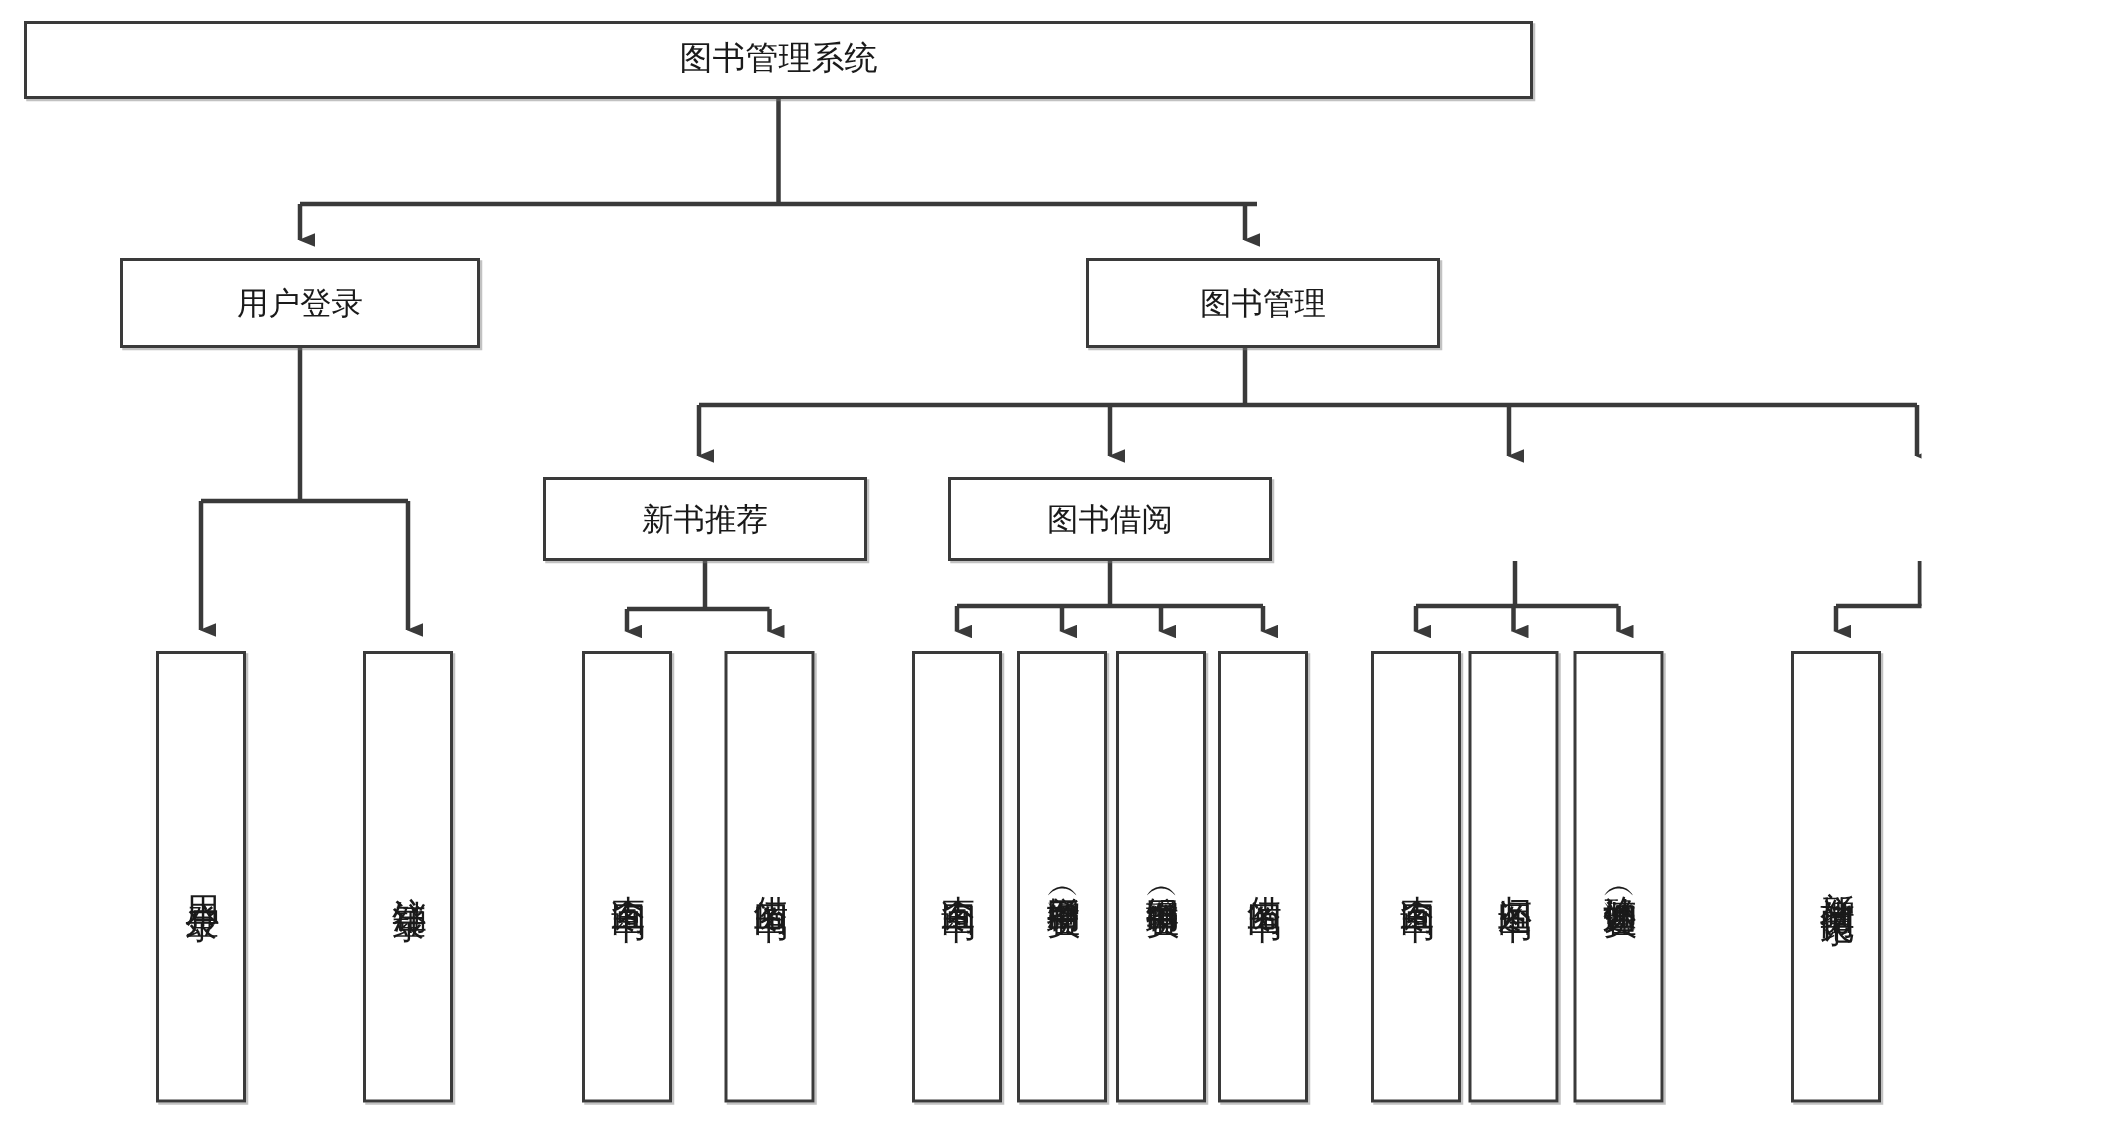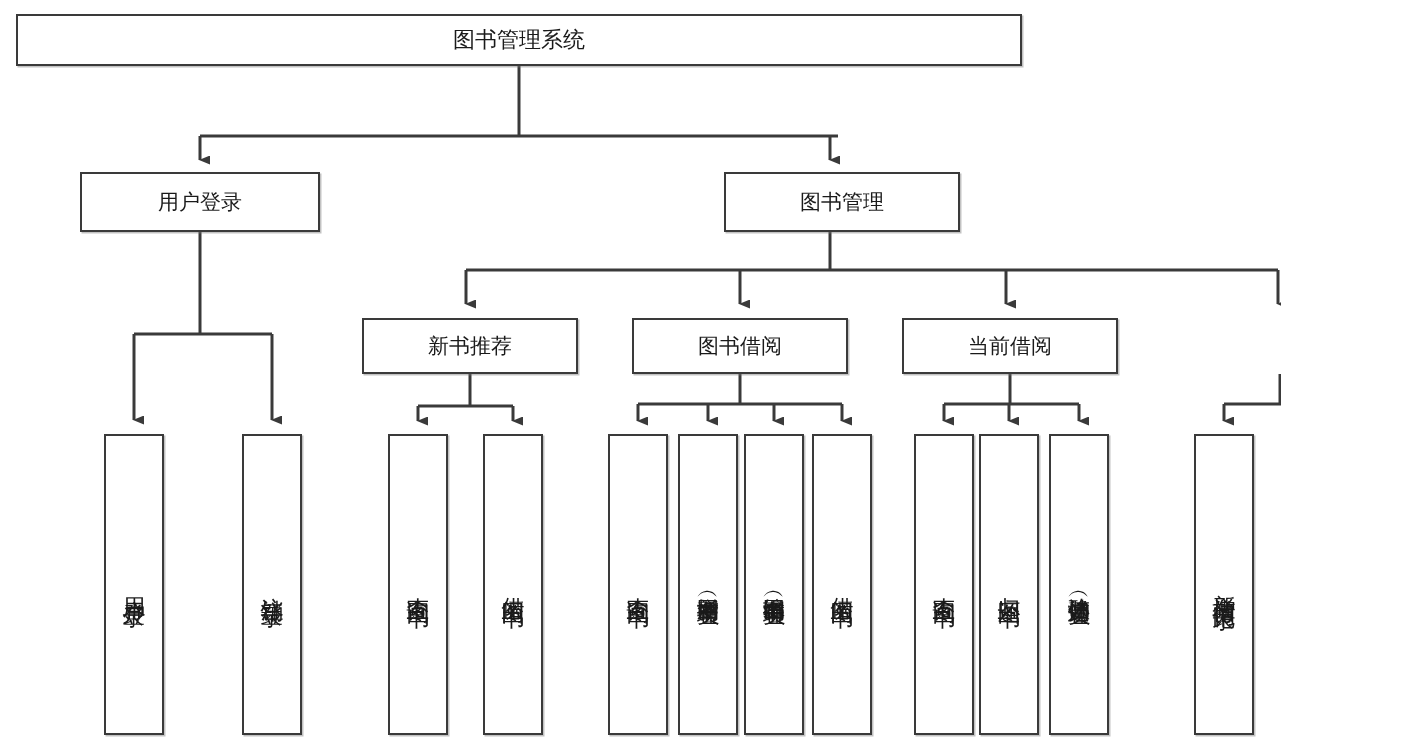--- a/index.html
+++ b/index.html
@@ -138,23 +138,20 @@
   <div class="node horiz" style="left:712px; top:172px; width:236px; height:60px;margin-left:12px;">
     <span class="label">图书管理</span>
   </div>
 
   <div class="node horiz" style="left:632px; top:318px; width:216px; height:56px;">
     <span class="label">图书借阅</span>
   </div>
   <div class="node horiz" style="left:362px; top:318px; width:216px; height:56px;">
     <span class="label">新书推荐</span>
   </div>
-  <div class="node horiz" style="left:902px; top:318px; width:216px; height:56px;">
-    <span class="label">当前借阅</span>
-  </div>
 
   <div class="node vert" style="left:104px; top:434px; width:60px; height:301px;">
     <span class="label">用户登录</span>
   </div>
   <div class="node vert" style="left:242px; top:434px; width:60px; height:301px;">
     <span class="label">注销登录</span>
   </div>
 
   <div class="node vert" style="left:388px; top:434px; width:60px; height:301px;">
     <span class="label">查询图书</span>

